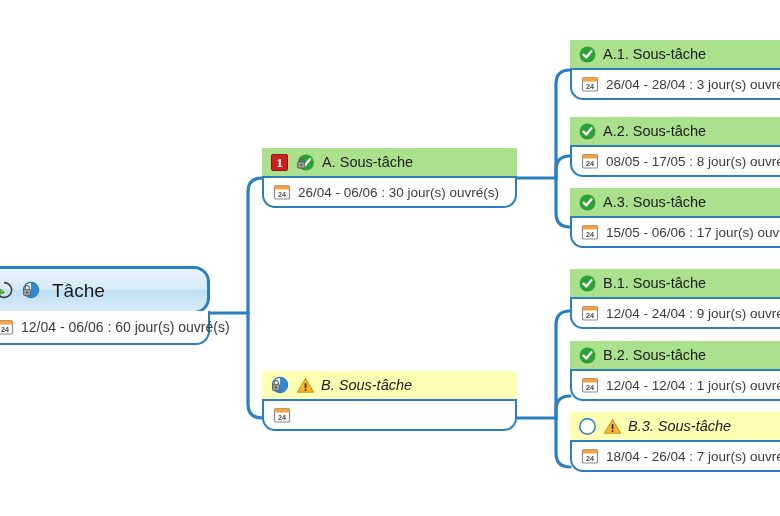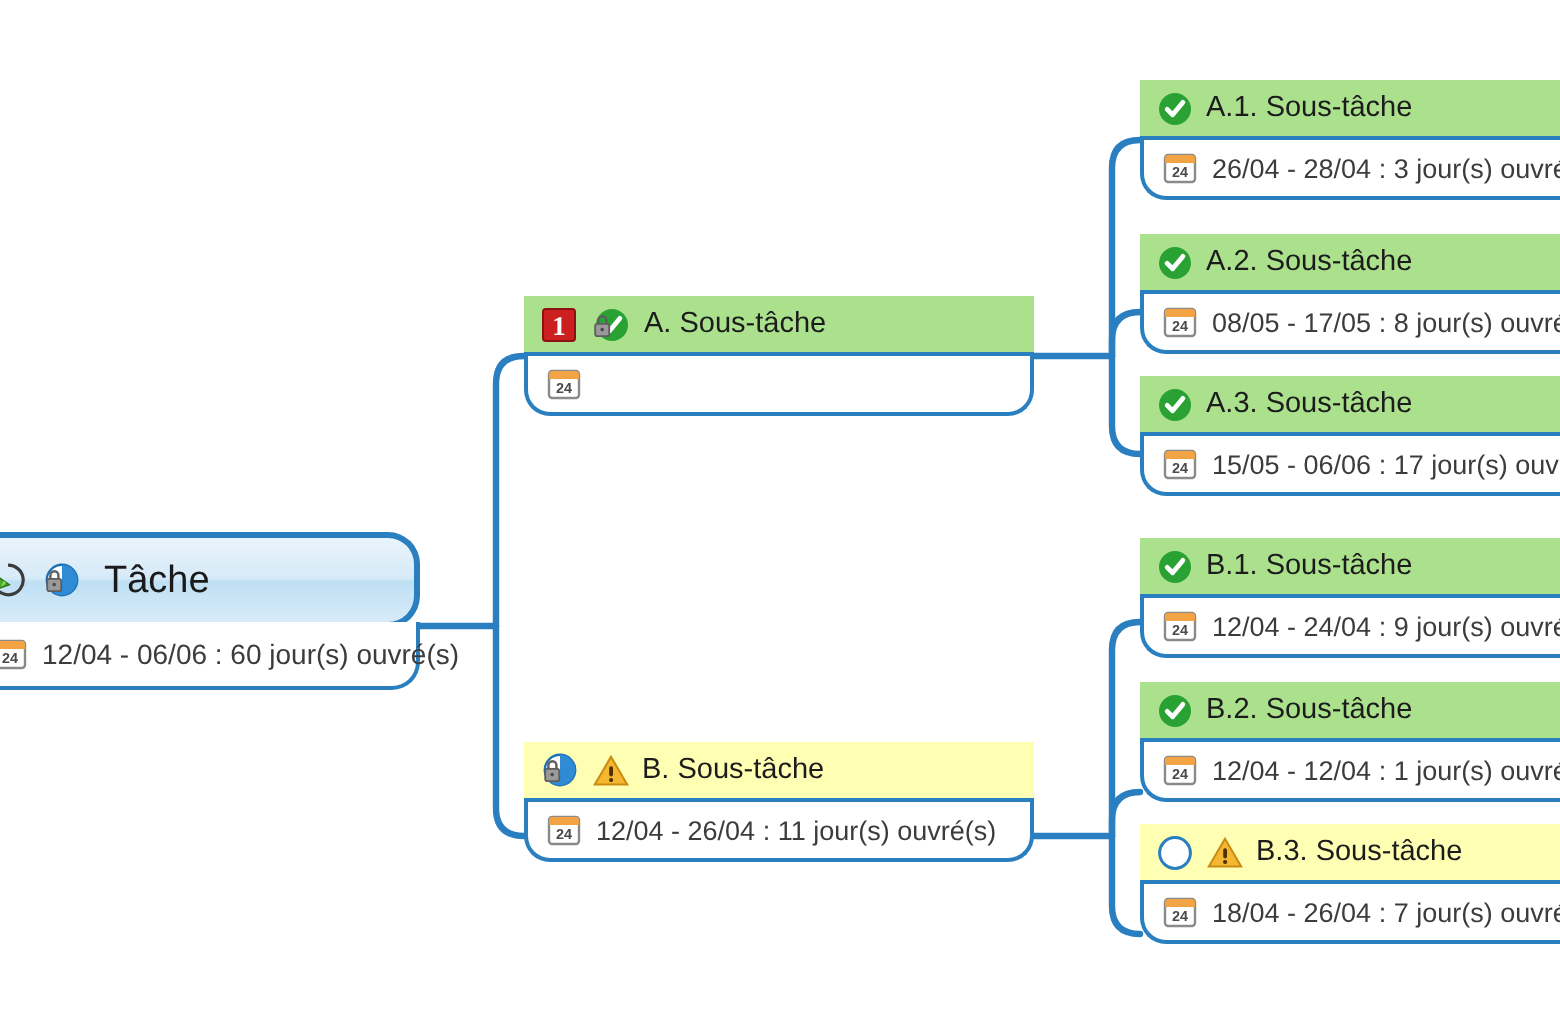--- a/index.html
+++ b/index.html
@@ -46,21 +46,21 @@
     align-items: center;
     gap: 6px;
     padding: 0 10px 0 8px;
     font-size: 14.5px;
     color: #1c1c1c;
     white-space: nowrap;
     border-bottom: 2.5px solid #2a7fc1;
     line-height: 1;
   }
   .title.green  { background: #abe08c; }
-  .title.yellow { background: #ffffb4; }
+  .title.yellow { background: #ffffb4; font-style: italic; }
 
   
   .detail {
     box-sizing: border-box;
     height: 30px;
     display: flex;
     align-items: center;
     gap: 7px;
     padding: 0 10px 0 9px;
     font-size: 13.5px;
@@ -206,20 +206,21 @@
       <span class="lbl">A. Sous-tâche</span>
     </div>
     <div class="detail">
       <span class="ico">
         <svg width="18" height="18" viewBox="0 0 18 18">
           <rect x="1.5" y="2.5" width="15" height="13.5" rx="1.6" fill="#ffffff" stroke="#8a8a8a" stroke-width="1.2"></rect>
           <path d="M1.5 4.1 a1.6 1.6 0 0 1 1.6 -1.6 h11.8 a1.6 1.6 0 0 1 1.6 1.6 v2.4 h-15 z" fill="#f3a344"></path>
           <text x="9" y="13.6" font-family="'Liberation Sans',sans-serif" font-size="7.2" font-weight="bold" fill="#4a4a4a" text-anchor="middle">24</text>
         </svg>
       </span>
+      <span>26/04 - 06/06 : 30 jour(s) ouvré(s)</span>
     </div>
   </div>
 
   <div class="node" style="left:262px; top:371px; width:255px;">
     <div class="title yellow">
       <span class="ico">
         <svg width="20" height="20" viewBox="0 0 20 20">
           <circle cx="10" cy="10" r="7.6" fill="#ffffff" stroke="#1f6fb4" stroke-width="1.2"></circle>
           <path d="M10 10 L10 2.4 A7.6 7.6 0 1 1 3.3 13.6 Z" fill="#2e8bd4"></path>
           <g>
@@ -239,21 +240,20 @@
       <span class="lbl">B. Sous-tâche</span>
     </div>
     <div class="detail">
       <span class="ico">
         <svg width="18" height="18" viewBox="0 0 18 18">
           <rect x="1.5" y="2.5" width="15" height="13.5" rx="1.6" fill="#ffffff" stroke="#8a8a8a" stroke-width="1.2"></rect>
           <path d="M1.5 4.1 a1.6 1.6 0 0 1 1.6 -1.6 h11.8 a1.6 1.6 0 0 1 1.6 1.6 v2.4 h-15 z" fill="#f3a344"></path>
           <text x="9" y="13.6" font-family="'Liberation Sans',sans-serif" font-size="7.2" font-weight="bold" fill="#4a4a4a" text-anchor="middle">24</text>
         </svg>
       </span>
-      <span>12/04 - 26/04 : 11 jour(s) ouvré(s)</span>
     </div>
   </div>
 
   <div class="node clip-right" style="left:570px; top:40px; width:224px;">
     <div class="title green">
       <span class="ico">
         <svg width="19" height="19" viewBox="0 0 19 19">
           <circle cx="9.5" cy="9.5" r="8" fill="#2aa233"></circle>
           <path d="M5.6 9.7 l2.7 2.7 l5.1 -6.2" fill="none" stroke="#ffffff" stroke-width="2.4" stroke-linecap="round" stroke-linejoin="round"></path>
         </svg>

